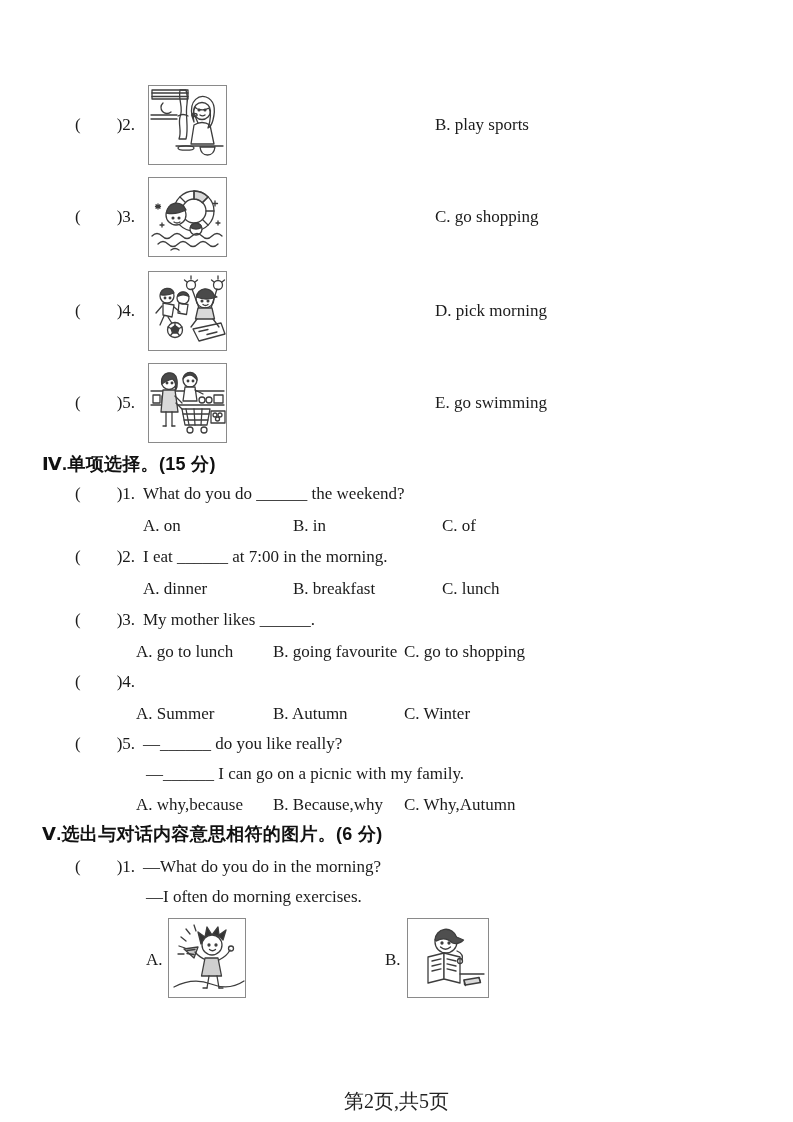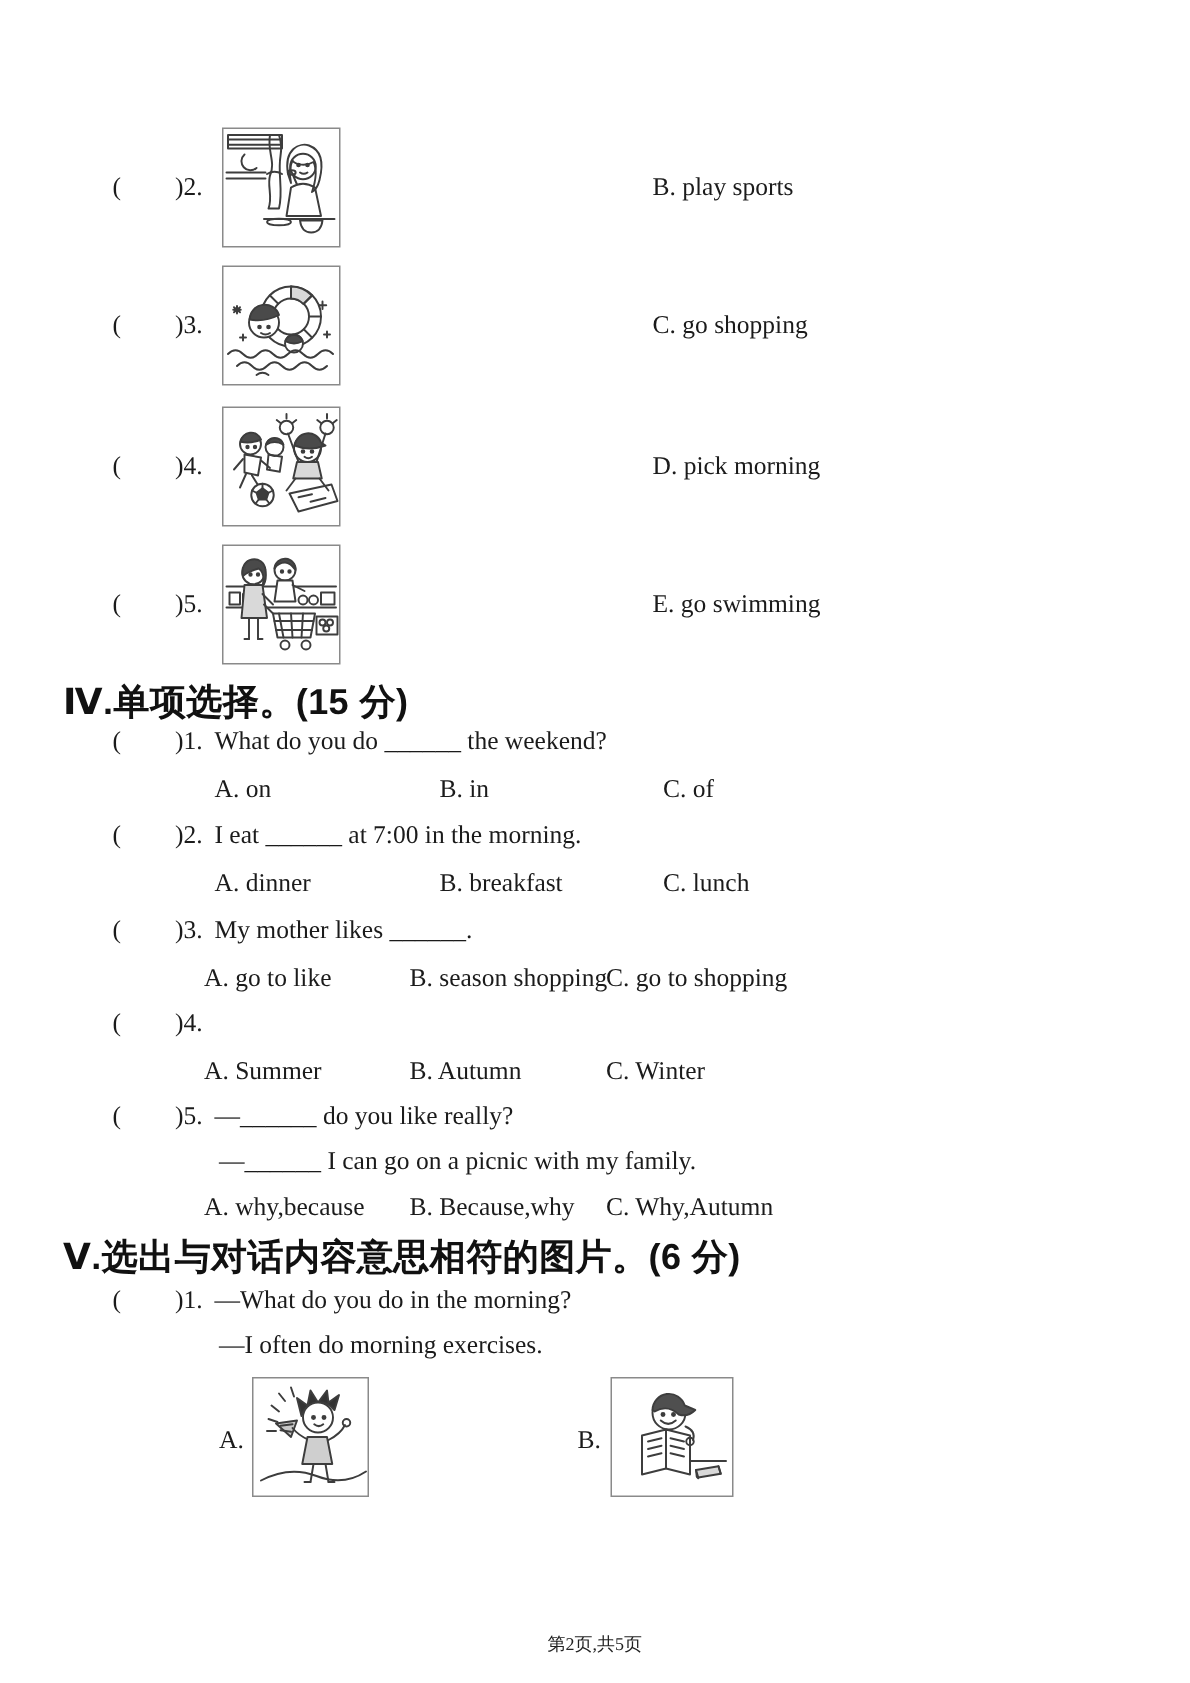--- a/index.html
+++ b/index.html
@@ -6,34 +6,34 @@
   .page {
     position:relative; width:793px; height:1122px; margin:0 auto;
     background:#ffffff; overflow:hidden;
     font-family:"Liberation Serif","DejaVu Serif",serif;
     color:#1b1b1b;
   }
   .abs { position:absolute; }
   .en { font-size:17px; white-space:nowrap; color:#1b1b1b; }
   .zh-head {
     font-family:"Liberation Sans","DejaVu Sans",sans-serif;
-    font-weight:700; font-size:24px; white-space:nowrap; color:#111;
+    font-weight:700; font-size:18px; white-space:nowrap; color:#111;
     letter-spacing:0.3px;
   }
   .bracket { font-size:17px; white-space:nowrap; }
   .gap { display:inline-block; width:36px; }
   .pic {
     position:absolute; width:79px; height:80px; box-sizing:border-box;
     border:1px solid #8a8a8a; background:#fff;
   }
   .pic svg { display:block; width:77px; height:78px; }
   .vcenter { top:50%; transform:translateY(-50%); }
   .match-row { left:0; width:793px; height:80px; }
   .art { stroke:#3d3d3d; fill:none; stroke-width:1.3; stroke-linecap:round; stroke-linejoin:round; }
-  .footer { left:0; width:793px; text-align:center; font-size:12px; color:#222; }
+  .footer { left:0; width:793px; text-align:center; font-size:20px; color:#222; }
 </style>
 </head>
 <body>
 
 <div class="page">
 
   <div class="abs match-row" style="top:85px">
     <span class="abs bracket vcenter" style="left:75px"><span>(</span><span class="gap"></span><span>)2.</span></span>
     <div class="pic" style="left:148px; top:0">
       <svg viewBox="0 0 77 78">
@@ -194,22 +194,22 @@
   <span class="abs en" style="left:442px; top:516px">C. of</span>
 
   <span class="abs bracket" style="left:75px; top:547px"><span>(</span><span class="gap"></span><span>)2.</span></span>
   <span class="abs en" style="left:143px; top:547px">I eat ______ at 7:00 in the morning.</span>
   <span class="abs en" style="left:143px; top:579px">A. dinner</span>
   <span class="abs en" style="left:293px; top:579px">B. breakfast</span>
   <span class="abs en" style="left:442px; top:579px">C. lunch</span>
 
   <span class="abs bracket" style="left:75px; top:610px"><span>(</span><span class="gap"></span><span>)3.</span></span>
   <span class="abs en" style="left:143px; top:610px">My mother likes ______.</span>
-  <span class="abs en" style="left:136px; top:642px">A. go to like</span>
-  <span class="abs en" style="left:273px; top:642px">B. season shopping</span>
+  <span class="abs en" style="left:136px; top:642px">A. go to lunch</span>
+  <span class="abs en" style="left:273px; top:642px">B. going favourite</span>
   <span class="abs en" style="left:404px; top:642px">C. go to shopping</span>
 
   <span class="abs bracket" style="left:75px; top:672px"><span>(</span><span class="gap"></span><span>)4.</span></span>
   <span class="abs en" style="left:136px; top:704px">A. Summer</span>
   <span class="abs en" style="left:273px; top:704px">B. Autumn</span>
   <span class="abs en" style="left:404px; top:704px">C. Winter</span>
 
   <span class="abs bracket" style="left:75px; top:734px"><span>(</span><span class="gap"></span><span>)5.</span></span>
   <span class="abs en" style="left:143px; top:734px">—______ do you like really?</span>
   <span class="abs en" style="left:146px; top:764px">—______ I can go on a picnic with my family.</span>

